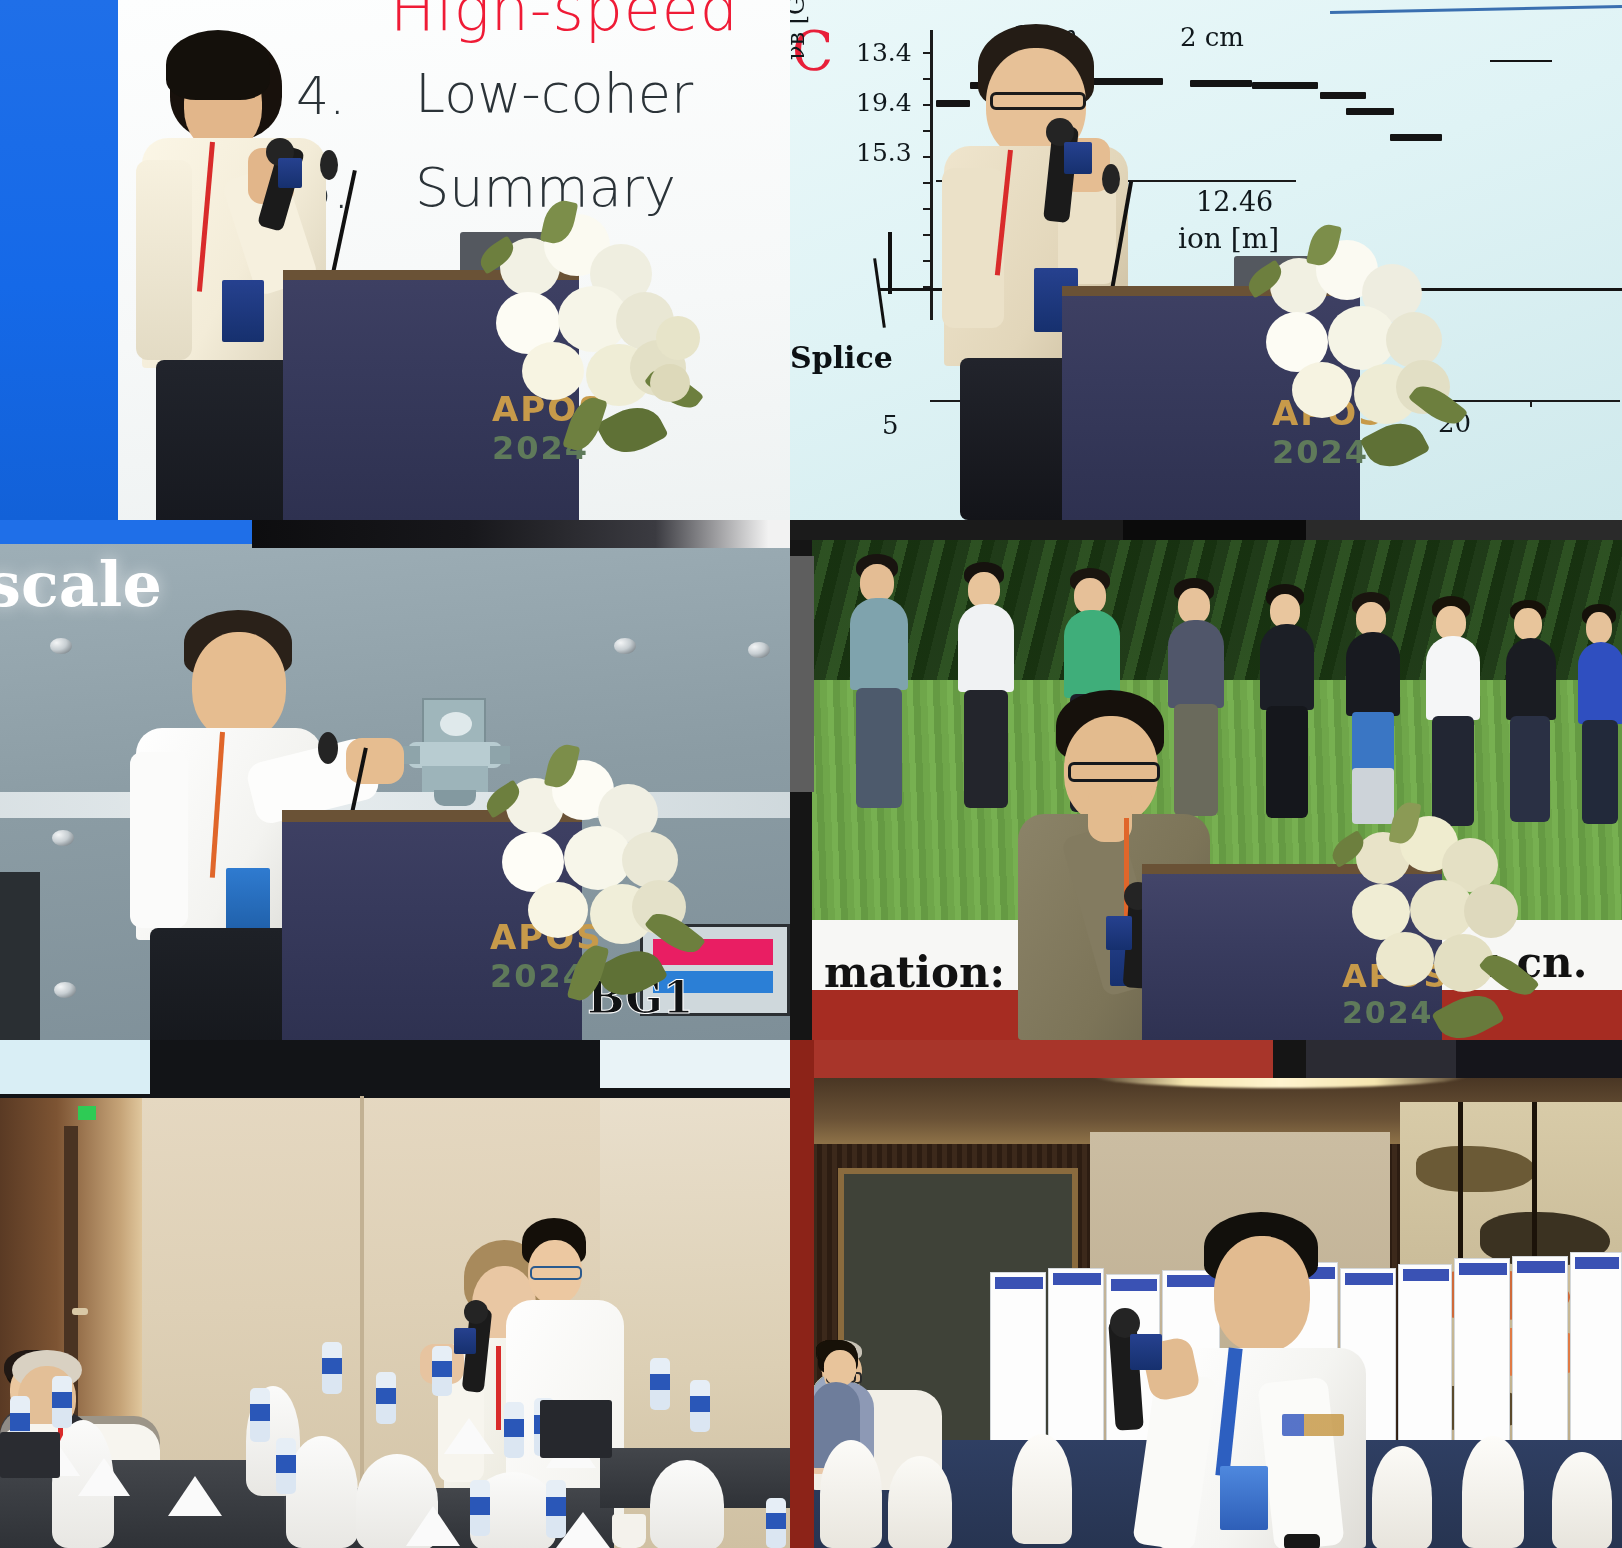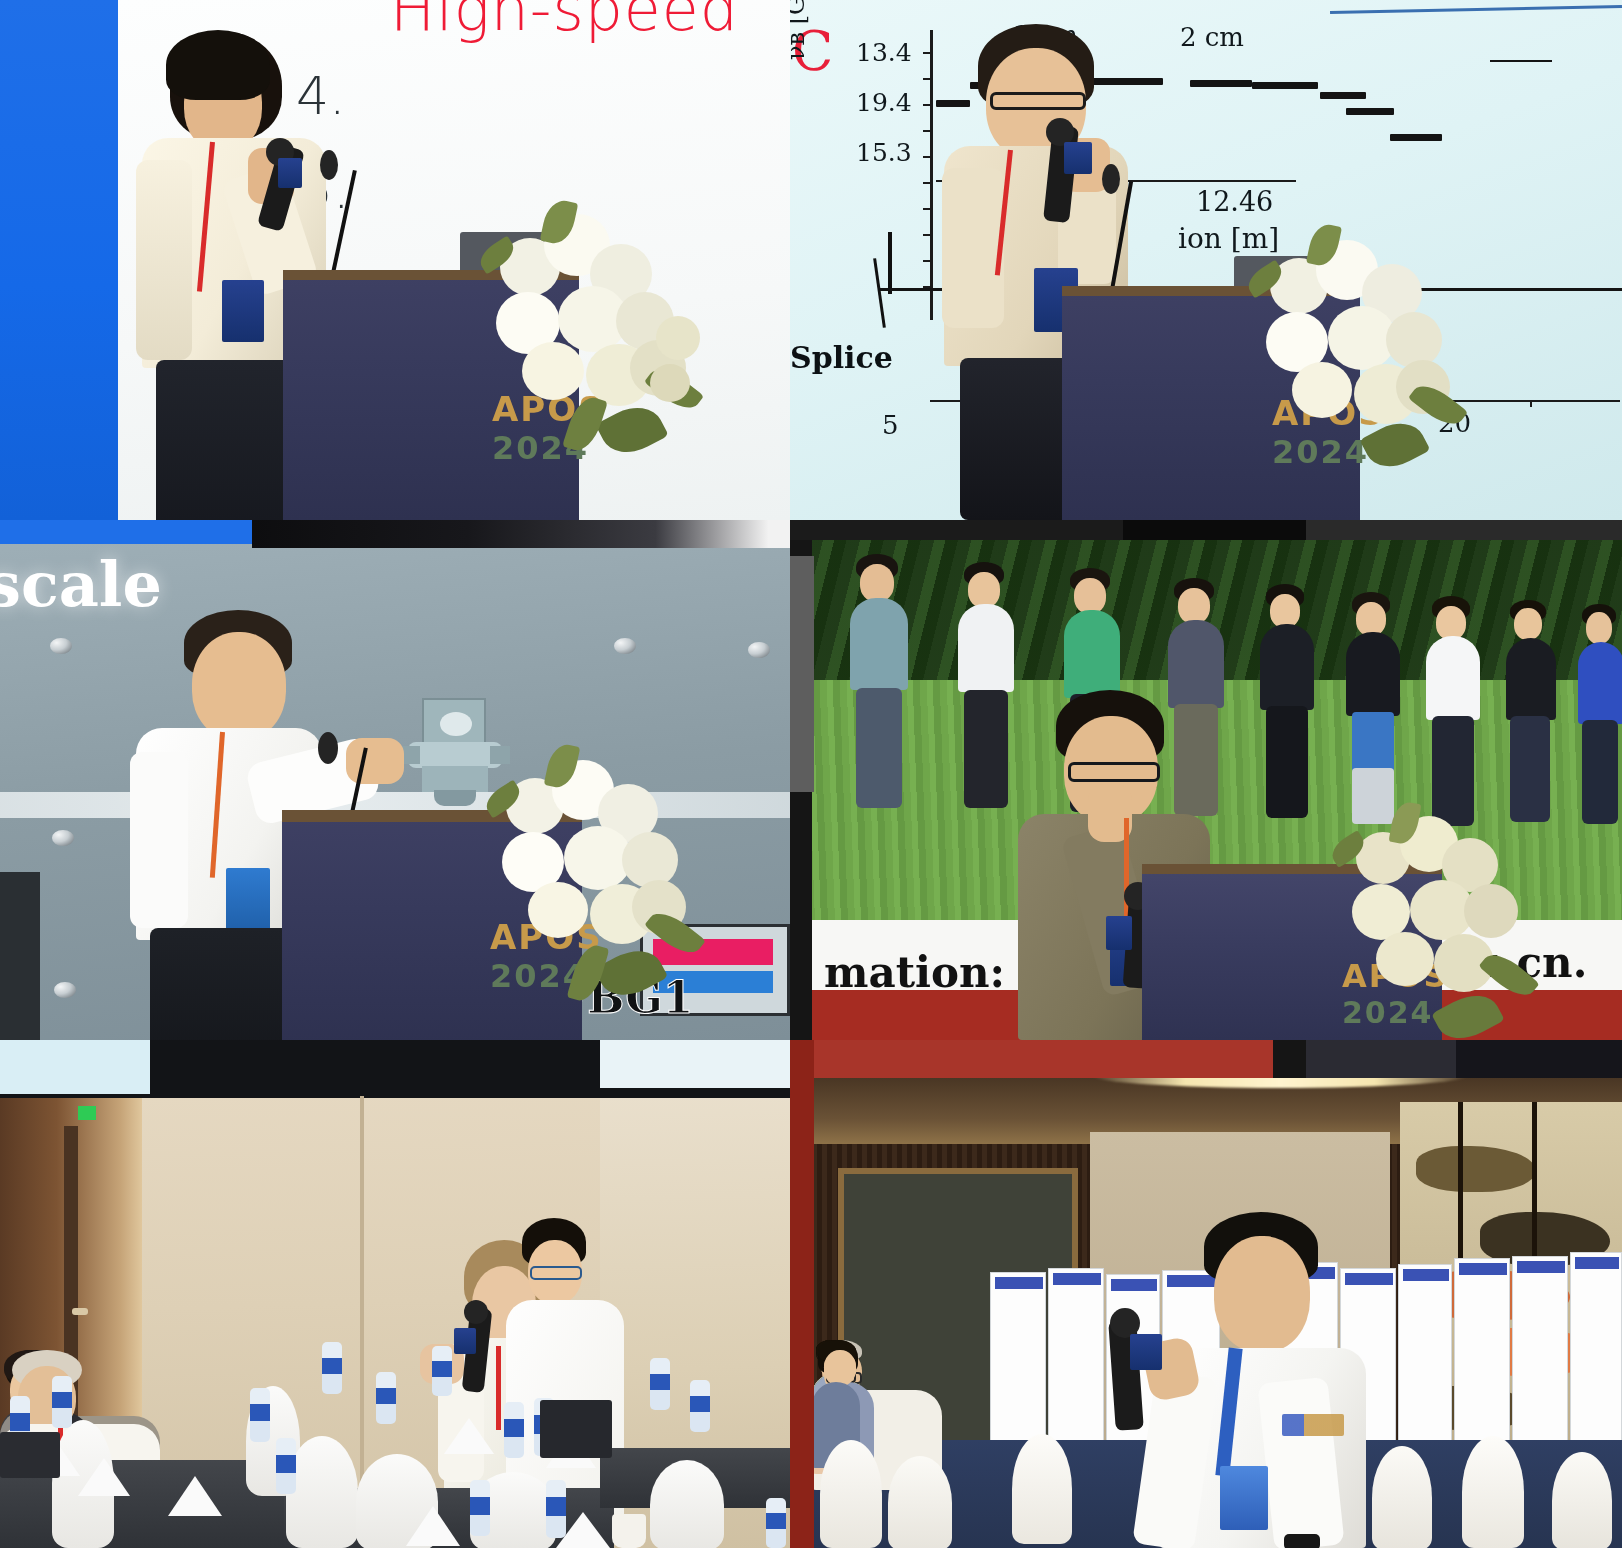--- a/index.html
+++ b/index.html
@@ -170,21 +170,23 @@
 <body>
 
 <div id="collage">
 
   <div class="panel" id="p1">
     <div class="layer screen"></div>
     <div class="layer blue-strip"></div>
 
     <div class="slide-line l-red">High-speed</div>
     <div class="slide-line l-num1">4.</div>
+    <div class="slide-line l-txt1">Low-coher</div>
     <div class="slide-line l-num2">5.</div>
+    <div class="slide-line l-txt2">Summary</div>
 
     <div class="layer soft" style="left:120px;top:30px;width:260px;height:490px;">
       <div class="pp-hair" style="left:50px;top:2px;width:112px;height:108px;background:#18110c;"></div>
       <div class="pp-head" style="left:64px;top:26px;width:78px;height:96px;background:#e2b68a;"></div>
       <div class="pp-hair" style="left:46px;top:0px;width:104px;height:70px;background:#14100b;border-radius:52% 52% 30% 30%;"></div>
       <div class="pp-torso" style="left:22px;top:108px;width:184px;height:230px;background:linear-gradient(120deg,#fbf6e6,#f3ecd8 55%,#d8cfb6);"></div>
       <div class="pp-arm" style="left:16px;top:130px;width:56px;height:200px;background:linear-gradient(180deg,#f7f1df,#e3dbc4);"></div>
       <div class="pp-arm" style="left:118px;top:140px;width:64px;height:120px;background:#f6f0de;transform:rotate(-18deg);"></div>
       <div class="pp-arm" style="left:128px;top:118px;width:46px;height:56px;background:#e2b68a;border-radius:14px;"></div>
       <div class="lanyard" style="left:90px;top:112px;height:150px;transform:rotate(5deg);"></div>

